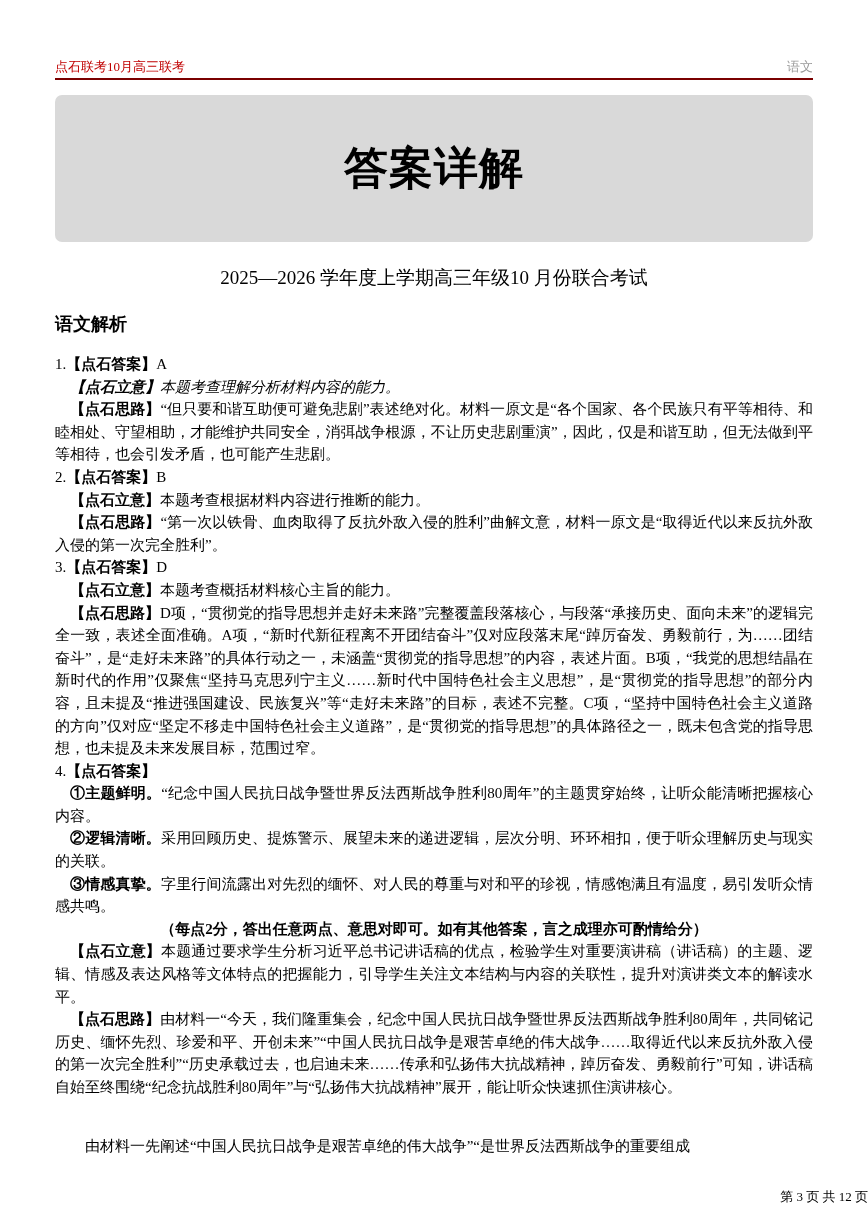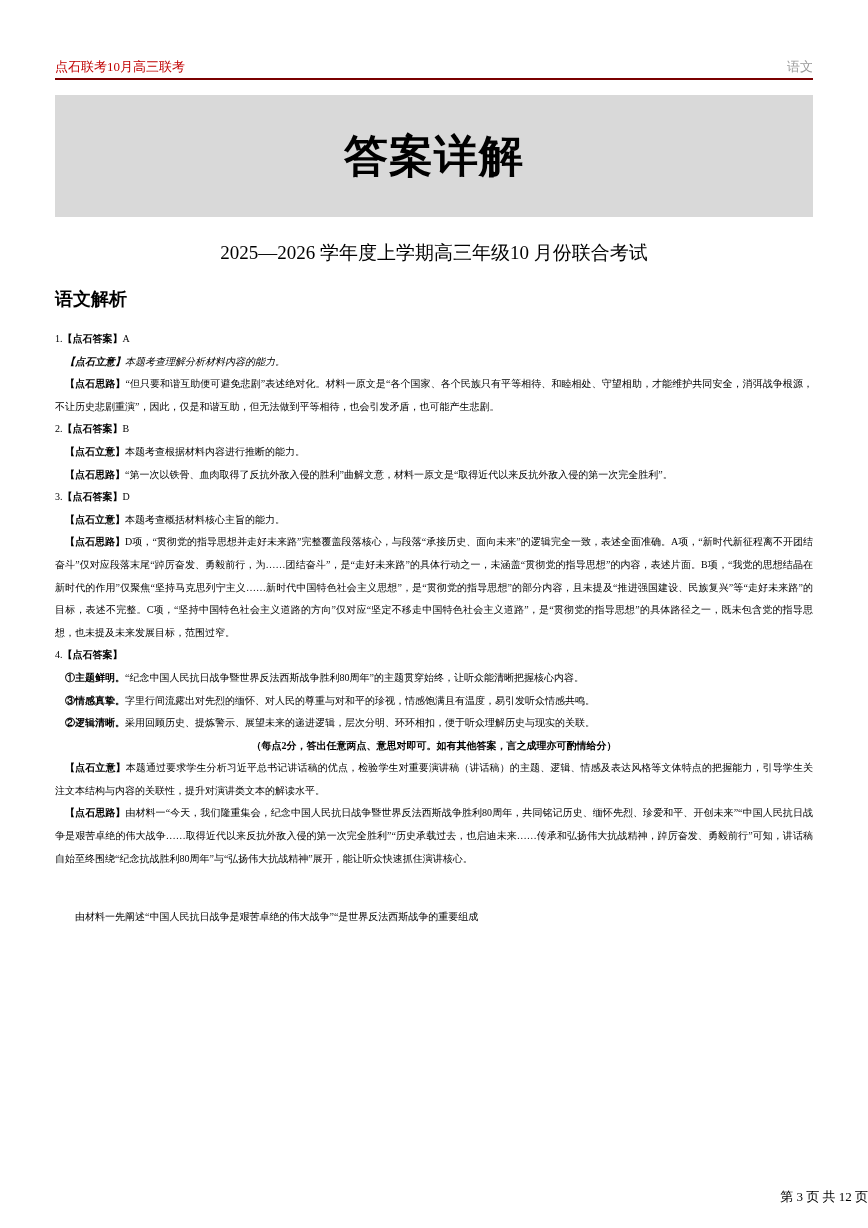--- a/index.html
+++ b/index.html
@@ -21,36 +21,36 @@
   .content { margin: 0 55px; }
   .header {
     display: flex; justify-content: space-between; align-items: flex-start;
     padding-top: 58px; font-size: 13px; line-height: 18px;
   }
   .header-left { color: var(--header-text); }
   .header-right { color: var(--muted-text); }
   .header-rule { border-bottom: 2.5px solid var(--header-rule); margin-top: 2px; }
   .banner {
     background: var(--banner-bg);
-    margin-top: 15px; height: 122px;
-    display: flex; align-items: center; justify-content: center;
+    margin-top: 15px; height: 147px;
+    display: flex; align-items: center; justify-content: center; border-radius: 7px;
   }
   .banner h1 {
     margin: 0; font-size: 44px; font-weight: bold; letter-spacing: 1px;
   }
   .main-title {
     text-align: center; font-size: 19px; font-weight: normal;
     margin: 23px 0 0 0; line-height: 26px;
   }
   .sub-title {
     text-align: left; font-size: 18px; font-weight: bold;
     margin: 21px 0 0 0; line-height: 24px;
   }
   .body-paragraphs {
-    margin-top: 17px; font-size: 10px; line-height: 22.6px;
+    margin-top: 17px; font-size: 15px; line-height: 22.6px;
     text-align: justify;
   }
   .para { margin: 0; }
   .para.center { text-align: center; text-indent: 0 !important; }
   .para b { font-weight: bold; }
   .footer {
     position: absolute; left: 0; right: 0; bottom: 22px;
     text-align: right; font-size: 13px;
   }
 </style>
@@ -77,22 +77,22 @@
         <p class="para" style="text-indent: 1em; font-style: italic;"><b>【点石立意】</b><span>本题考查理解分析材料内容的能力。</span></p>
         <p class="para" style="text-indent: 1em;"><b>【点石思路】</b><span>“但只要和谐互助便可避免悲剧”表述绝对化。材料一原文是“各个国家、各个民族只有平等相待、和睦相处、守望相助，才能维护共同安全，消弭战争根源，不让历史悲剧重演”，因此，仅是和谐互助，但无法做到平等相待，也会引发矛盾，也可能产生悲剧。</span></p>
         <p class="para"><span>2.</span><b>【点石答案】</b><span>B</span></p>
         <p class="para" style="text-indent: 1em;"><b>【点石立意】</b><span>本题考查根据材料内容进行推断的能力。</span></p>
         <p class="para" style="text-indent: 1em;"><b>【点石思路】</b><span>“第一次以铁骨、血肉取得了反抗外敌入侵的胜利”曲解文意，材料一原文是“取得近代以来反抗外敌入侵的第一次完全胜利”。</span></p>
         <p class="para"><span>3.</span><b>【点石答案】</b><span>D</span></p>
         <p class="para" style="text-indent: 1em;"><b>【点石立意】</b><span>本题考查概括材料核心主旨的能力。</span></p>
         <p class="para" style="text-indent: 1em;"><b>【点石思路】</b><span>D项，“贯彻党的指导思想并走好未来路”完整覆盖段落核心，与段落“承接历史、面向未来”的逻辑完全一致，表述全面准确。A项，“新时代新征程离不开团结奋斗”仅对应段落末尾“踔厉奋发、勇毅前行，为……团结奋斗”，是“走好未来路”的具体行动之一，未涵盖“贯彻党的指导思想”的内容，表述片面。B项，“我党的思想结晶在新时代的作用”仅聚焦“坚持马克思列宁主义……新时代中国特色社会主义思想”，是“贯彻党的指导思想”的部分内容，且未提及“推进强国建设、民族复兴”等“走好未来路”的目标，表述不完整。C项，“坚持中国特色社会主义道路的方向”仅对应“坚定不移走中国特色社会主义道路”，是“贯彻党的指导思想”的具体路径之一，既未包含党的指导思想，也未提及未来发展目标，范围过窄。</span></p>
         <p class="para"><span>4.</span><b>【点石答案】</b></p>
         <p class="para" style="text-indent: 1em;"><b>①主题鲜明。</b><span>“纪念中国人民抗日战争暨世界反法西斯战争胜利80周年”的主题贯穿始终，让听众能清晰把握核心内容。</span></p>
+        <p class="para" style="text-indent: 1em;"><b>②逻辑清晰。</b><span>采用回顾历史、提炼警示、展望未来的递进逻辑，层次分明、环环相扣，便于听众理解历史与现实的关联。</span></p>
         <p class="para" style="text-indent: 1em;"><b>③情感真挚。</b><span>字里行间流露出对先烈的缅怀、对人民的尊重与对和平的珍视，情感饱满且有温度，易引发听众情感共鸣。</span></p>
-        <p class="para" style="text-indent: 1em;"><b>②逻辑清晰。</b><span>采用回顾历史、提炼警示、展望未来的递进逻辑，层次分明、环环相扣，便于听众理解历史与现实的关联。</span></p>
         <p class="para center"><b>（每点2分，答出任意两点、意思对即可。如有其他答案，言之成理亦可酌情给分）</b></p>
         <p class="para" style="text-indent: 1em;"><b>【点石立意】</b><span>本题通过要求学生分析习近平总书记讲话稿的优点，检验学生对重要演讲稿（讲话稿）的主题、逻辑、情感及表达风格等文体特点的把握能力，引导学生关注文本结构与内容的关联性，提升对演讲类文本的解读水平。</span></p>
         <p class="para" style="text-indent: 1em;"><b>【点石思路】</b><span>由材料一“今天，我们隆重集会，纪念中国人民抗日战争暨世界反法西斯战争胜利80周年，共同铭记历史、缅怀先烈、珍爱和平、开创未来”“中国人民抗日战争是艰苦卓绝的伟大战争……取得近代以来反抗外敌入侵的第一次完全胜利”“历史承载过去，也启迪未来……传承和弘扬伟大抗战精神，踔厉奋发、勇毅前行”可知，讲话稿自始至终围绕“纪念抗战胜利80周年”与“弘扬伟大抗战精神”展开，能让听众快速抓住演讲核心。</span></p>
         <p class="para" style="text-indent: 2em; margin-top: 36px;"><span>由材料一先阐述“中国人民抗日战争是艰苦卓绝的伟大战争”“是世界反法西斯战争的重要组成</span></p>
       </div>
   </div>
 
   <div class="footer">
     <span>第 3 页 共 12 页</span>
   </div>

